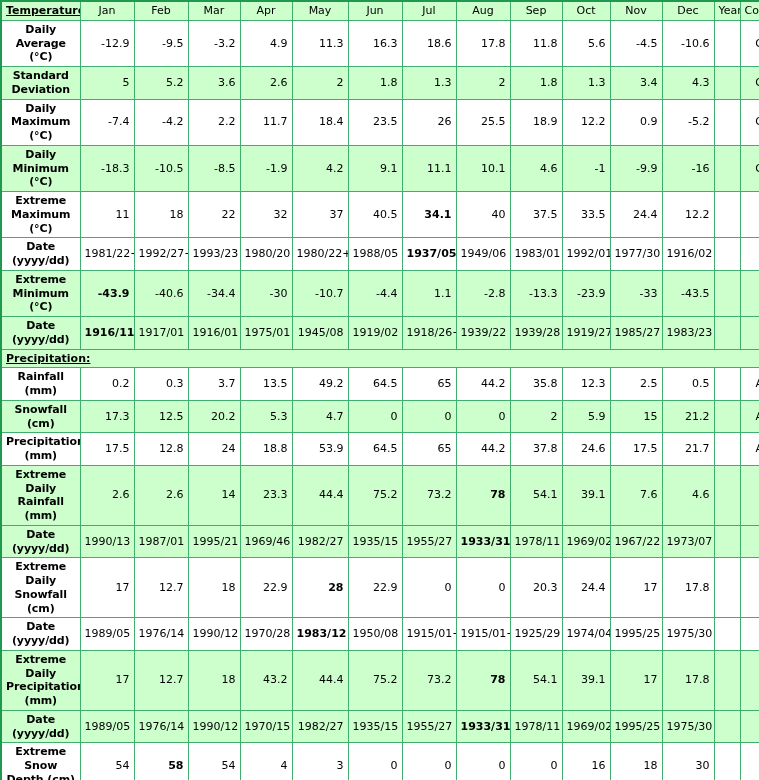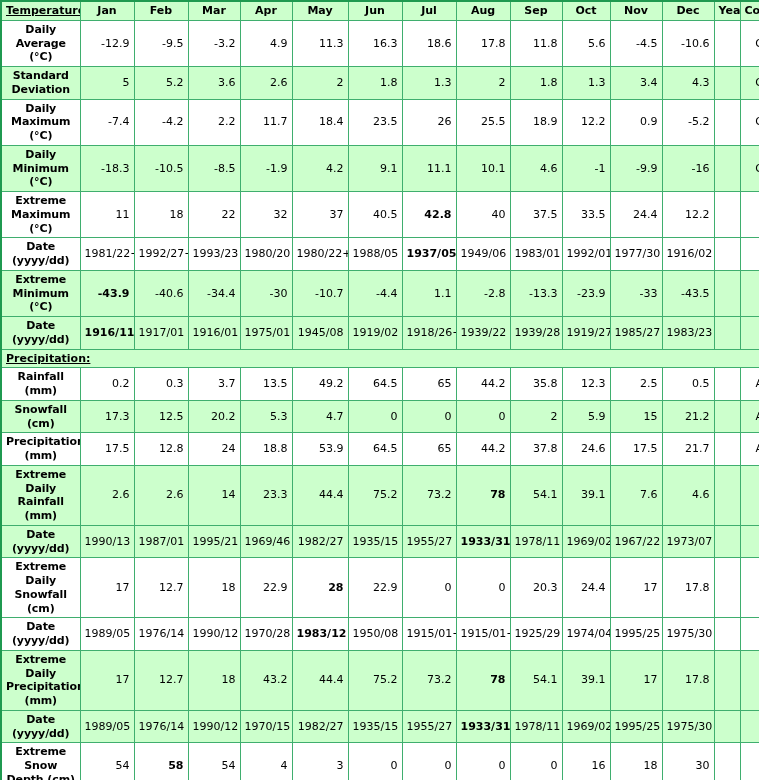--- a/index.html
+++ b/index.html
@@ -35,21 +35,21 @@
   
   td.label {
     font-weight: bold;
     color: #0000cc;
     text-align: center;
     font-size: 11px;
     letter-spacing: -0.1px;
   }
   
   td.month {
-    font-weight: bold;
+    font-weight: normal;
     color: #0000dd;
     text-align: center;
     font-size: 11.5px;
   }
   td.corner {
     font-weight: bold;
     color: #800040;
     text-decoration: underline;
     text-align: left;
     font-size: 11.5px;
@@ -182,21 +182,21 @@
         <td class="code">C</td>
       </tr>
       <tr class="plain">
         <td class="label">Extreme Maximum (°C)</td>
         <td class="val">11</td>
         <td class="val">18</td>
         <td class="val">22</td>
         <td class="val">32</td>
         <td class="val">37</td>
         <td class="val">40.5</td>
-        <td class="val bold">42.8</td>
+        <td class="val bold">34.1</td>
         <td class="val">40</td>
         <td class="val">37.5</td>
         <td class="val">33.5</td>
         <td class="val">24.4</td>
         <td class="val">12.2</td>
         <td class="val"></td>
         <td class="code"></td>
       </tr>
       <tr class="plain">
         <td class="label">Date (yyyy/dd)</td>

